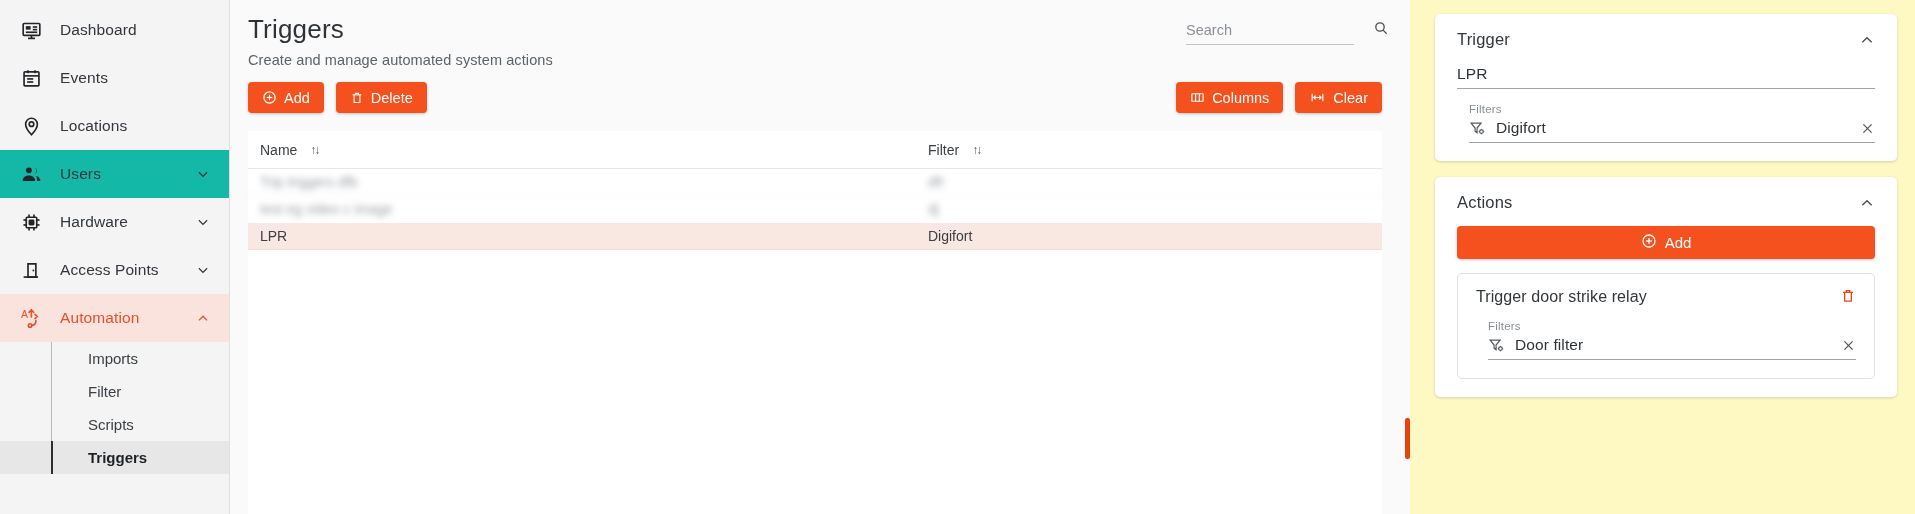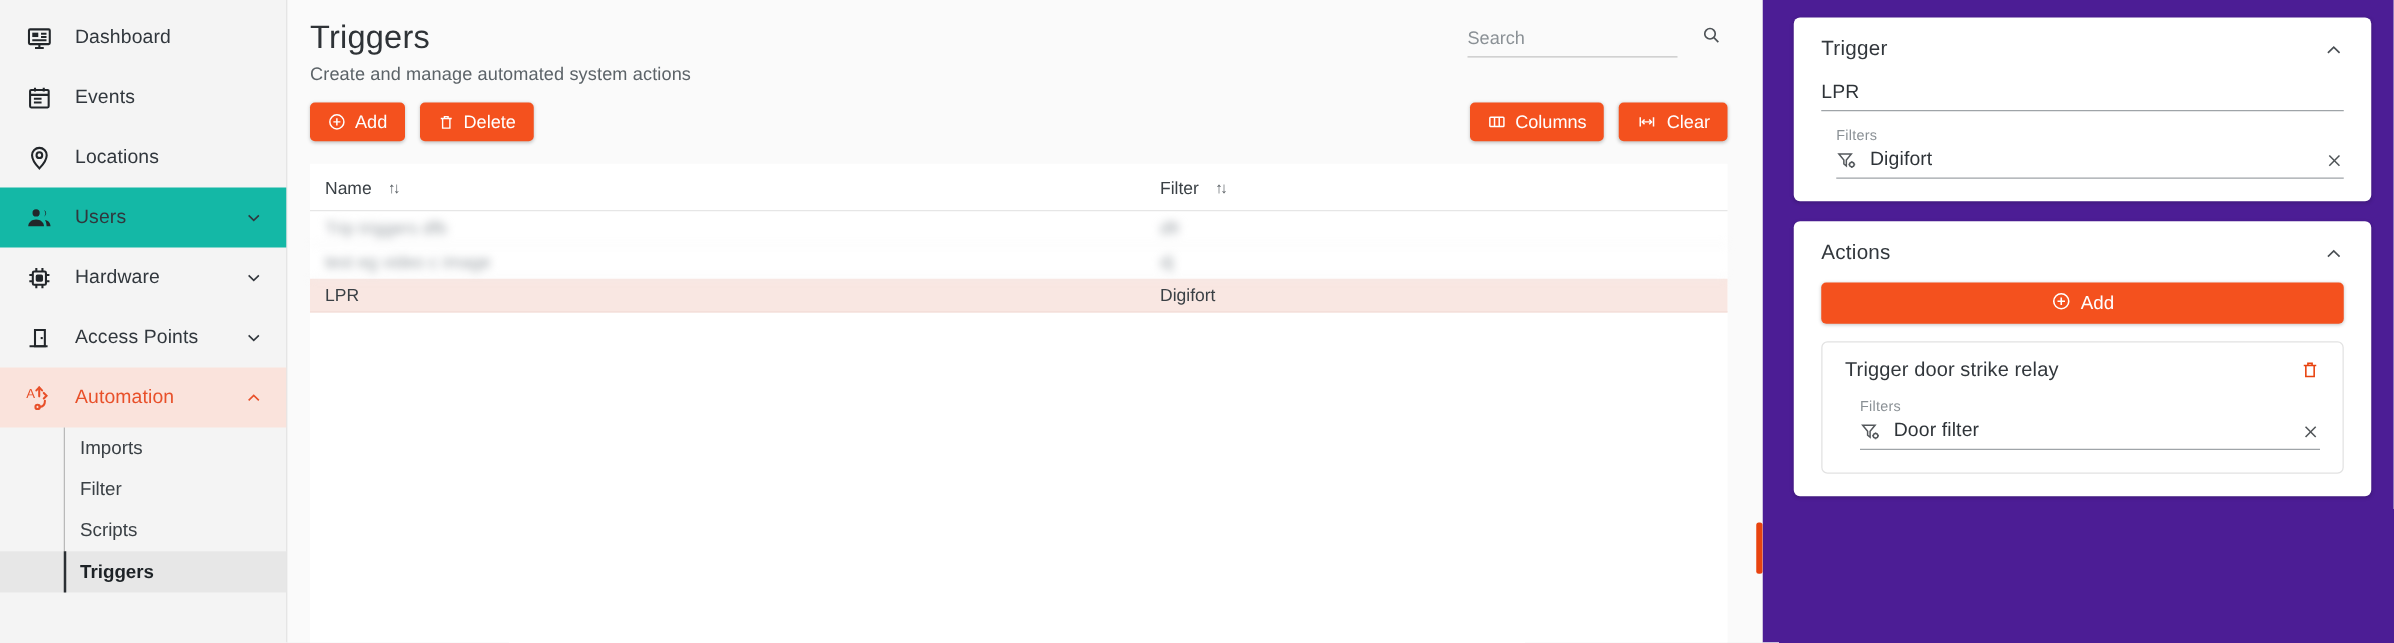--- a/index.html
+++ b/index.html
@@ -41,21 +41,21 @@
 
   .subnav { position: relative; }
   .subnav::before {
     content: ""; position: absolute;
     left: 51px; top: 0; bottom: 6px;
     width: 1px; background: #b9b9b9;
   }
   .sub-item {
     display: flex; align-items: center;
     height: 33px;
-    padding-left: 64px;
+    padding-left: 88px;
     font-size: 15px;
     color: #3a4045;
     cursor: pointer;
     position: relative;
   }
   .sub-item.selected {
     background: #e7e7e7;
     font-weight: bold;
     color: #1d2226;
   }
@@ -93,21 +93,21 @@
     cursor: pointer;
     box-shadow: 0 1px 3px rgba(0,0,0,.22);
     white-space: nowrap;
   }
   .btn + .btn { margin-left: 12px; }
   .btn .bico { display: inline-flex; align-items: center; }
   .toolbar-right { margin-left: auto; display: flex; align-items: flex-start; }
 
   .search-wrap {
     position: absolute;
-    right: 40px; top: -62px;
+    right: 28px; top: -62px;
     width: 168px;
   }
   .search-row {
     display: flex; align-items: center;
     border-bottom: 1px solid #c4c4c4;
     padding-bottom: 4px;
   }
   .search-input {
     flex: 1 1 auto;
     border: none; outline: none; background: transparent;
@@ -155,21 +155,21 @@
     width: 5px; height: 41px;
     background: #e8430f;
     border-radius: 2px;
     cursor: col-resize;
   }
 
   
   .rpanel {
     flex: 1 1 auto;
     height: 514px;
-    background: #4c1d95;
+    background: #fef9c3;
     padding: 14px 18px 0 25px;
     overflow: hidden;
   }
   .card {
     background: #fff;
     border-radius: 5px;
     box-shadow: 0 1px 3px rgba(0,0,0,.17);
     padding: 16px 22px 18px 22px;
   }
   .card + .card { margin-top: 16px; }

